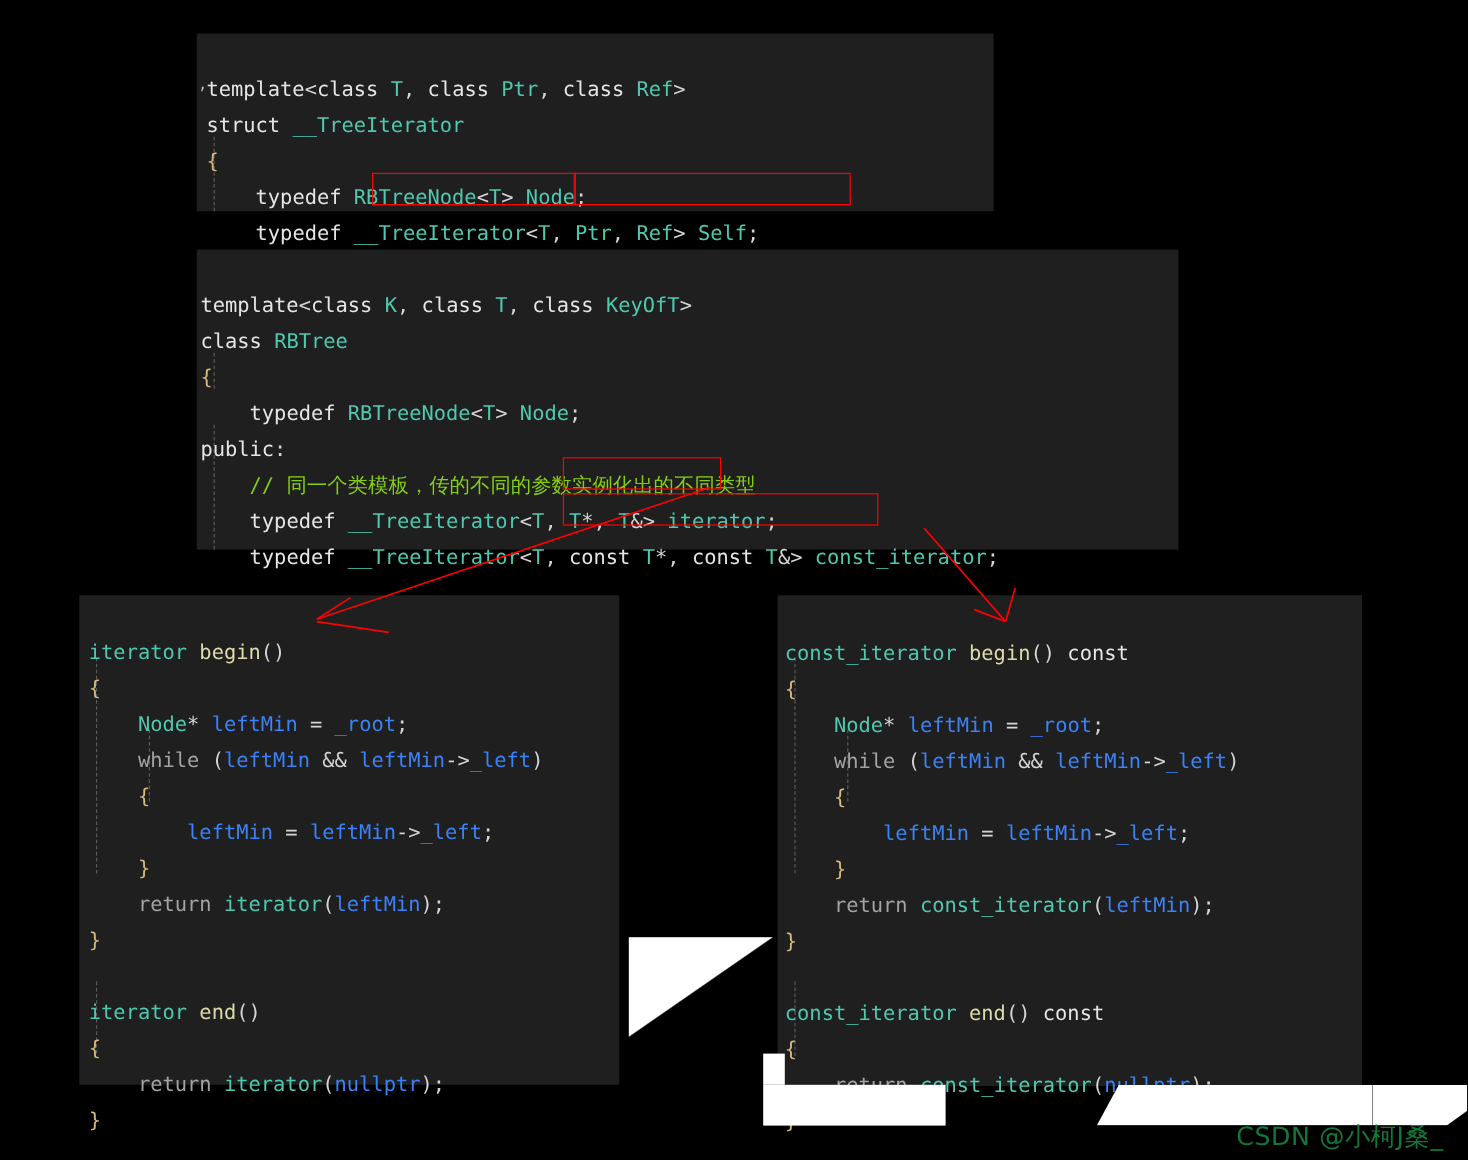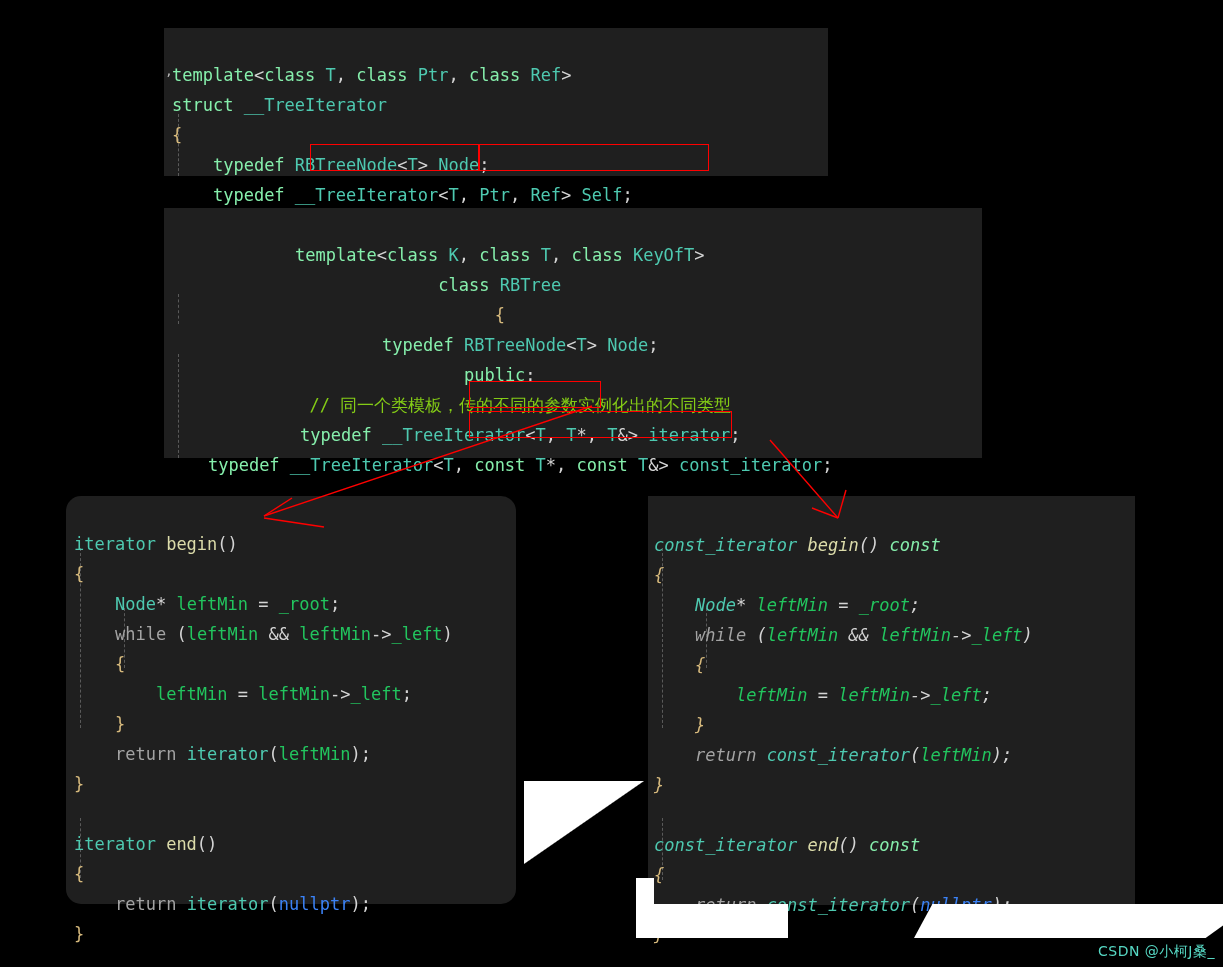--- a/index.html
+++ b/index.html
@@ -31,24 +31,24 @@
     line-height: 30px;
     white-space: pre;
   }
   .ln {
     display: block;
     height: 30px;
     white-space: pre;
   }
 
   
-  .kw   { color: #86efac; }   
+  .kw   { color: #e5e5e5; }   
   .typ  { color: #4ec9b0; }   
   .fn   { color: #dcdcaa; }   
-  .var  { color: #22c55e; margin-top: 24px; }   
+  .var  { color: #3b82f6; margin-top: 24px; }   
   .ctl  { color: #a3a3a3; }   
   .pun  { color: #d4d4d4; }   
   .brc  { color: #d7ba7d; }   
   .cmt  { color: #84cc16; }   
   .lit  { color: #3b82f6; }   
 
   
   .guide {
     position: absolute;
     width: 1px;
@@ -69,25 +69,25 @@
     height: 967px;
     pointer-events: none;
   }
 
   
   .artifact { position: absolute; background: #ffffff; }
 
   
   .watermark {
     position: absolute;
-    right: 8px;
+    right: 20px;
     bottom: 6px;
-    color: #5eead4;
+    color: #15803d;
     font-family: "DejaVu Sans", "Liberation Sans", sans-serif;
-    font-size: 14px;
+    font-size: 21px;
     letter-spacing: 0.5px;
     opacity: 0.92;
     white-space: nowrap;
   }
 </style>
 </head>
 <body>
 
 <div id="page">
 
@@ -99,38 +99,38 @@
   </div>
 
   <div style="position:absolute; left:165px; top:63px; width:9px; height:12px; color:#bbbbbb; font-size:13px; font-family:'DejaVu Sans Mono',monospace;">‚</div>
 
   <div class="hl" style="left:310px; top:144px; width:170px; height:27px;"></div>
   <div class="hl" style="left:478px; top:144px; width:231px; height:27px;"></div>
 
   <div class="panel" style="left:164px; top:208px; width:818px; height:250px;">
     <div class="guide" style="left:14px; top:86px; height:30px;"></div>
     <div class="guide" style="left:14px; top:146px; height:104px;"></div>
-    <div class="code" style="left:3px; top:2px;text-align:center;">
+    <div class="code" style="left:3px; top:2px;">
 <span class="ln"><span class="kw">template</span><span class="pun">&lt;</span><span class="kw">class</span> <span class="typ">K</span><span class="pun">,</span> <span class="kw">class</span> <span class="typ">T</span><span class="pun">,</span> <span class="kw">class</span> <span class="typ">KeyOfT</span><span class="pun">&gt;</span></span><span class="ln"><span class="kw">class</span> <span class="typ">RBTree</span></span><span class="ln"><span class="brc">{</span></span><span class="ln">    <span class="kw">typedef</span> <span class="typ">RBTreeNode</span><span class="pun">&lt;</span><span class="typ">T</span><span class="pun">&gt;</span> <span class="typ">Node</span><span class="pun">;</span></span><span class="ln"><span class="kw">public</span><span class="pun">:</span></span><span class="ln">    <span class="cmt">// 同一个类模板，传的不同的参数实例化出的不同类型</span></span><span class="ln">    <span class="kw">typedef</span> <span class="typ">__TreeIterator</span><span class="pun">&lt;</span><span class="typ">T</span><span class="pun">,</span> <span class="typ">T</span><span class="pun">*,</span> <span class="typ">T</span><span class="pun">&amp;&gt;</span> <span class="typ">iterator</span><span class="pun">;</span></span><span class="ln">    <span class="kw">typedef</span> <span class="typ">__TreeIterator</span><span class="pun">&lt;</span><span class="typ">T</span><span class="pun">,</span> <span class="kw">const</span> <span class="typ">T</span><span class="pun">*,</span> <span class="kw">const</span> <span class="typ">T</span><span class="pun">&amp;&gt;</span> <span class="typ">const_iterator</span><span class="pun">;</span></span>
     </div>
   </div>
 
   <div class="hl" style="left:469px; top:381px; width:132px; height:27px;"></div>
   <div class="hl" style="left:469px; top:411px; width:263px; height:27px;"></div>
 
-  <div class="panel" style="left:66px; top:496px; width:450px; height:408px;border-radius:15px;">
+  <div class="panel" style="left:66px; top:496px; width:450px; height:408px;">
     <div class="guide" style="left:14px; top:52px; height:180px;"></div>
     <div class="guide" style="left:58px; top:112px; height:60px;"></div>
     <div class="guide" style="left:14px; top:322px; height:60px;"></div>
     <div class="code" style="left:8px; top:3px;">
 <span class="ln"><span class="typ">iterator</span> <span class="fn">begin</span><span class="pun">()</span></span><span class="ln"><span class="brc">{</span></span><span class="ln">    <span class="typ">Node</span><span class="pun">*</span> <span class="var">leftMin</span> <span class="pun">=</span> <span class="var">_root</span><span class="pun">;</span></span><span class="ln">    <span class="ctl">while</span> <span class="pun">(</span><span class="var">leftMin</span> <span class="pun">&amp;&amp;</span> <span class="var">leftMin</span><span class="pun">-&gt;</span><span class="var">_left</span><span class="pun">)</span></span><span class="ln">    <span class="brc">{</span></span><span class="ln">        <span class="var">leftMin</span> <span class="pun">=</span> <span class="var">leftMin</span><span class="pun">-&gt;</span><span class="var">_left</span><span class="pun">;</span></span><span class="ln">    <span class="brc">}</span></span><span class="ln">    <span class="ctl">return</span> <span class="typ">iterator</span><span class="pun">(</span><span class="var">leftMin</span><span class="pun">);</span></span><span class="ln"><span class="brc">}</span></span><span class="ln"> </span><span class="ln"><span class="typ">iterator</span> <span class="fn">end</span><span class="pun">()</span></span><span class="ln"><span class="brc">{</span></span><span class="ln">    <span class="ctl">return</span> <span class="typ">iterator</span><span class="pun">(</span><span class="lit">nullptr</span><span class="pun">);</span></span><span class="ln"><span class="brc">}</span></span>
     </div>
   </div>
 
-  <div class="panel" style="left:648px; top:496px; width:487px; height:409px;font-style:italic;">
+  <div class="panel" style="left:648px; top:496px; width:487px; height:409px;">
     <div class="guide" style="left:14px; top:52px; height:180px;"></div>
     <div class="guide" style="left:58px; top:112px; height:60px;"></div>
     <div class="guide" style="left:14px; top:322px; height:62px;"></div>
     <div class="code" style="left:6px; top:4px;">
 <span class="ln"><span class="typ">const_iterator</span> <span class="fn">begin</span><span class="pun">()</span> <span class="kw">const</span></span><span class="ln"><span class="brc">{</span></span><span class="ln">    <span class="typ">Node</span><span class="pun">*</span> <span class="var">leftMin</span> <span class="pun">=</span> <span class="var">_root</span><span class="pun">;</span></span><span class="ln">    <span class="ctl">while</span> <span class="pun">(</span><span class="var">leftMin</span> <span class="pun">&amp;&amp;</span> <span class="var">leftMin</span><span class="pun">-&gt;</span><span class="var">_left</span><span class="pun">)</span></span><span class="ln">    <span class="brc">{</span></span><span class="ln">        <span class="var">leftMin</span> <span class="pun">=</span> <span class="var">leftMin</span><span class="pun">-&gt;</span><span class="var">_left</span><span class="pun">;</span></span><span class="ln">    <span class="brc">}</span></span><span class="ln">    <span class="ctl">return</span> <span class="typ">const_iterator</span><span class="pun">(</span><span class="var">leftMin</span><span class="pun">);</span></span><span class="ln"><span class="brc">}</span></span><span class="ln"> </span><span class="ln"><span class="typ">const_iterator</span> <span class="fn">end</span><span class="pun">()</span> <span class="kw">const</span></span><span class="ln"><span class="brc">{</span></span><span class="ln">    <span class="ctl">return</span> <span class="typ">const_iterator</span><span class="pun">(</span><span class="lit">nullptr</span><span class="pun">);</span></span><span class="ln"><span class="brc">}</span></span>
     </div>
   </div>
 
   <div style="position:absolute; left:524px; top:781px; width:120px; height:83px; background:linear-gradient(to bottom right, #ffffff 0%, #ffffff 49.6%, #000000 50.4%, #000000 100%);"></div>
   <div class="artifact" style="left:636px; top:878px; width:18px; height:26px;"></div>

